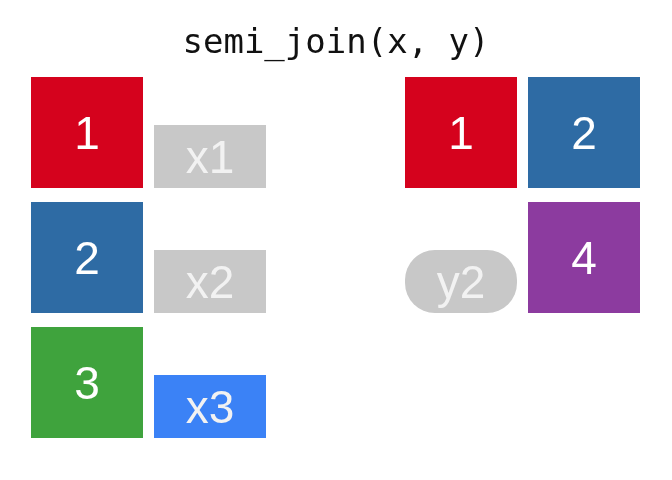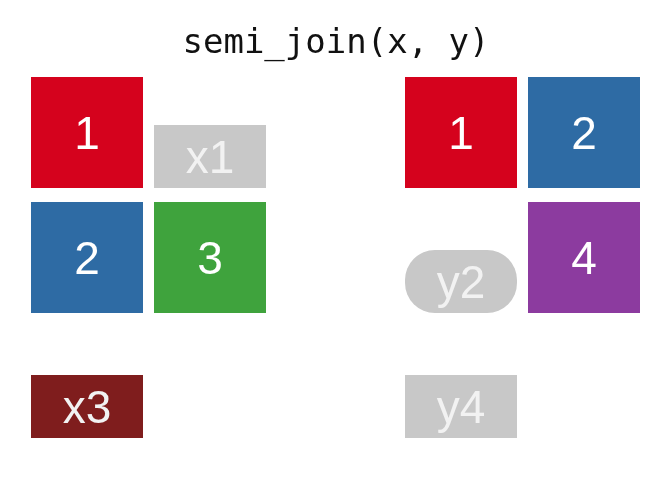--- a/index.html
+++ b/index.html
@@ -53,28 +53,28 @@
 
 <div class="canvas">
 
   <div class="diagram-title" style="color: rgb(17, 17, 17);">semi_join(x, y)</div>
 
   <div class="join-table table-x">
     <div class="cell key" style="background-color: rgb(213, 2, 29);">1</div>
     <div class="cell val" style="background-color: rgb(200, 200, 200);">x1</div>
 
     <div class="cell key" style="background-color: rgb(46, 107, 164);">2</div>
+    <div class="cell val" style="background-color: rgb(200, 200, 200);">x2</div>
 
     <div class="cell key" style="background-color: rgb(63, 163, 61);">3</div>
-    <div class="cell val" style="background-color: #7f1d1d;">x3</div>
+    <div class="cell val" style="background-color: #3b82f6;">x3</div>
   </div>
 
   <div class="join-table table-y">
     <div class="cell key" style="background-color: rgb(213, 2, 29);">1</div>
 
     <div class="cell key" style="background-color: rgb(46, 107, 164);">2</div>
     <div class="cell val" style="background-color: rgb(200, 200, 200); border-radius: 30px;">y2</div>
 
     <div class="cell key" style="background-color: rgb(140, 59, 159);">4</div>
-    <div class="cell val" style="background-color: rgb(200, 200, 200);">y4</div>
   </div>
 
 </div>
 
 </body></html>

